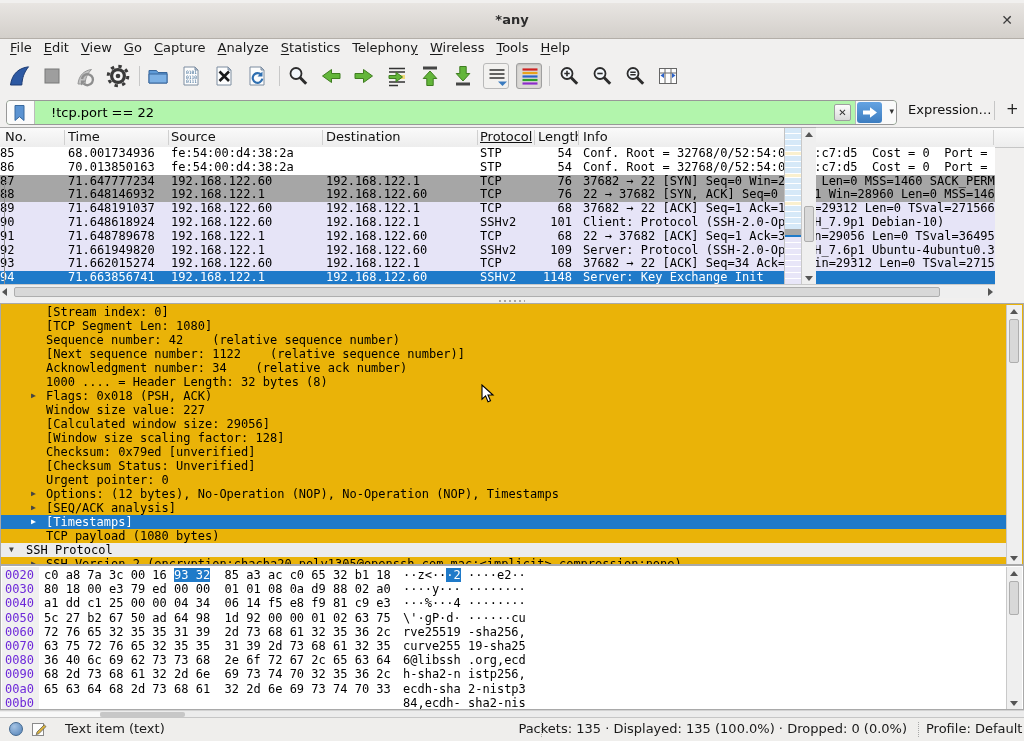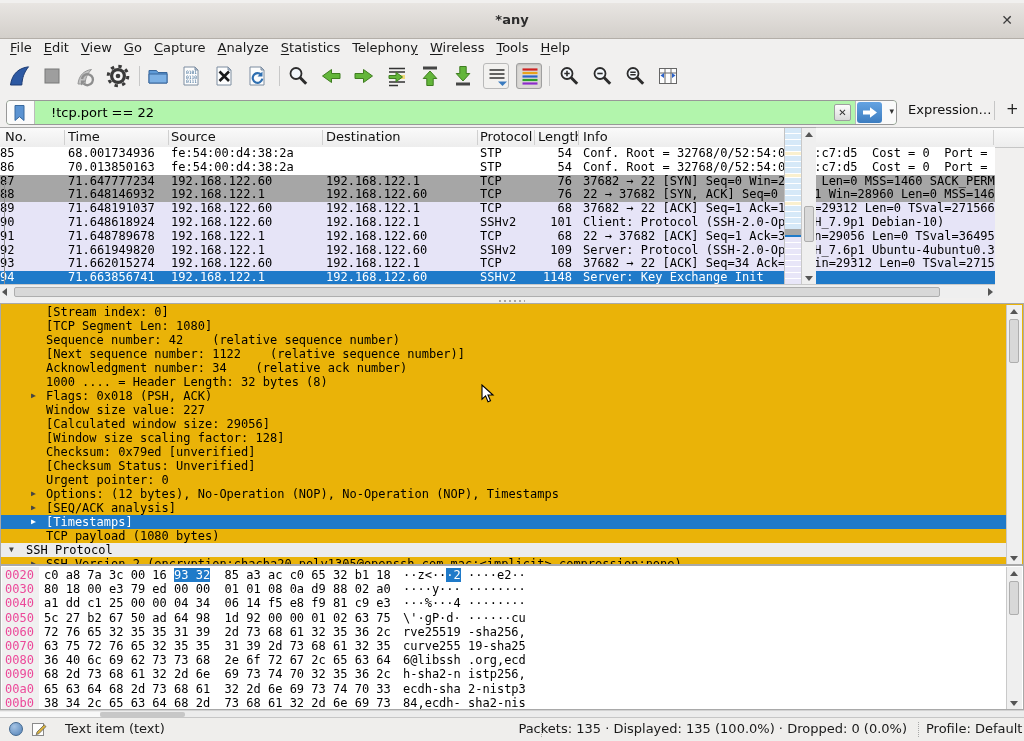--- a/index.html
+++ b/index.html
@@ -69,21 +69,21 @@
 .dline .txt{position:absolute;top:0}
 .dline .arr{position:absolute;top:0;font-size:8px;color:#444}
 .dline.sel{background:#1f7ac9;color:#fff}
 .dline.sel .arr{color:#fff}
 .dline.sec{background:#ececec}
 
 #hex{position:absolute;left:0;top:565px;width:1024px;height:145px;background:#fff;border:1px solid #a9a9a9;box-sizing:border-box;overflow:hidden}
 #hexoffcol{position:absolute;left:1px;top:1px;width:37px;height:143px;background:#f0f0f0}
 #hrows{position:absolute;left:0;top:2px;width:1005px;font-family:"DejaVu Sans Mono",monospace;font-size:12px}
 .hrow{position:relative;height:14.2px;line-height:14.2px;white-space:pre}
-.hoff{position:absolute;left:4px;color:#ec4899}
+.hoff{position:absolute;left:4px;color:#6d28d9}
 .hhex{position:absolute;left:43px;color:#000}
 .hasc{position:absolute;left:402px;color:#000}
 .hlb{background:#1f7ac9;color:#fff}
 
 #strip{position:absolute;left:0;top:710px;width:1024px;height:7px;background:#ececec;border-top:1px solid #d2d2d2;box-sizing:border-box}
 #strippre{position:absolute;left:0;top:1px;width:100px;height:6px;background:#f8f8f8}
 #stripthumb{position:absolute;left:100px;top:1px;width:85px;height:5px;background:#c7c7c7;border-radius:2px}
 
 #status{position:absolute;left:0;top:717px;width:1024px;height:24px;background:#efeeec;border-top:1px solid #c6c6c6;box-sizing:border-box;font-size:13px;color:#1a1a1a}
 #sexpert{position:absolute;left:9px;top:4px;width:14px;height:14px;border-radius:50%;background:radial-gradient(circle at 35% 30%,#a5c3e4,#5382b7);border:1px solid #41678f;box-sizing:border-box}
@@ -283,21 +283,21 @@
   <div id="fplussep"></div>
   <span id="fplus">+</span>
 </div>
 
 <div id="plist">
   <div id="phead">
       <span class="phcol" style="left: 5px;">No.</span>
       <span class="phcol" style="left: 68px;">Time</span>
       <span class="phcol" style="left: 171px;">Source</span>
       <span class="phcol" style="left: 326px;">Destination</span>
-      <span class="phcol" style="left: 480px;">Protocol</span>
+      <span class="phcol" style="left: 480px; text-decoration: underline;">Protocol</span>
       <span class="phcol" style="left: 538px; width: 40px;">Length</span>
       <span class="phcol" style="left: 583px;">Info</span>
       <div class="phsep" style="left: 64px;"></div>
       <div class="phsep" style="left: 168px;"></div>
       <div class="phsep" style="left: 322px;"></div>
       <div class="phsep" style="left: 477px;"></div>
       <div class="phsep" style="left: 534px;"></div>
       <div class="phsep" style="left: 578px;"></div>
       <div class="phsep" style="left: 993px;"></div>
     </div>
@@ -433,21 +433,21 @@
   <div id="hrows">
       <div class="hrow"><span class="hoff">0020</span><span class="hhex">c0 a8 7a 3c 00 16 <span class="hlb">93 32</span>  85 a3 ac c0 65 32 b1 18</span><span class="hasc">··z&lt;··<span class="hlb">·2</span> ····e2··</span></div>
       <div class="hrow"><span class="hoff">0030</span><span class="hhex">80 18 00 e3 79 ed 00 00  01 01 08 0a d9 88 02 a0</span><span class="hasc">····y··· ········</span></div>
       <div class="hrow"><span class="hoff">0040</span><span class="hhex">a1 dd c1 25 00 00 04 34  06 14 f5 e8 f9 81 c9 e3</span><span class="hasc">···%···4 ········</span></div>
       <div class="hrow"><span class="hoff">0050</span><span class="hhex">5c 27 b2 67 50 ad 64 98  1d 92 00 00 01 02 63 75</span><span class="hasc">\'·gP·d· ······cu</span></div>
       <div class="hrow"><span class="hoff">0060</span><span class="hhex">72 76 65 32 35 35 31 39  2d 73 68 61 32 35 36 2c</span><span class="hasc">rve25519 -sha256,</span></div>
       <div class="hrow"><span class="hoff">0070</span><span class="hhex">63 75 72 76 65 32 35 35  31 39 2d 73 68 61 32 35</span><span class="hasc">curve255 19-sha25</span></div>
       <div class="hrow"><span class="hoff">0080</span><span class="hhex">36 40 6c 69 62 73 73 68  2e 6f 72 67 2c 65 63 64</span><span class="hasc">6@libssh .org,ecd</span></div>
       <div class="hrow"><span class="hoff">0090</span><span class="hhex">68 2d 73 68 61 32 2d 6e  69 73 74 70 32 35 36 2c</span><span class="hasc">h-sha2-n istp256,</span></div>
       <div class="hrow"><span class="hoff">00a0</span><span class="hhex">65 63 64 68 2d 73 68 61  32 2d 6e 69 73 74 70 33</span><span class="hasc">ecdh-sha 2-nistp3</span></div>
-      <div class="hrow"><span class="hoff">00b0</span><span class="hhex">38 34 2c 65 63 64 68 2d  73 68 61 32 2d 6e 69 73</span><span class="hasc">84,ecdh- sha2-nis</span></div>
+      <div class="hrow"><span class="hoff">00b0</span><span class="hasc">84,ecdh- sha2-nis</span></div>
     </div>
   <div class="vscroll" style="right:1px;top:1px;width:16px;height:143px">
     <div class="sbtn" style="top:0">
         <div class="tri up"></div>
       </div>
     <div class="vthumb" style="top:14px;height:34px"></div>
     <div class="sbtn" style="bottom:0">
         <div class="tri down"></div>
       </div>
   </div>

